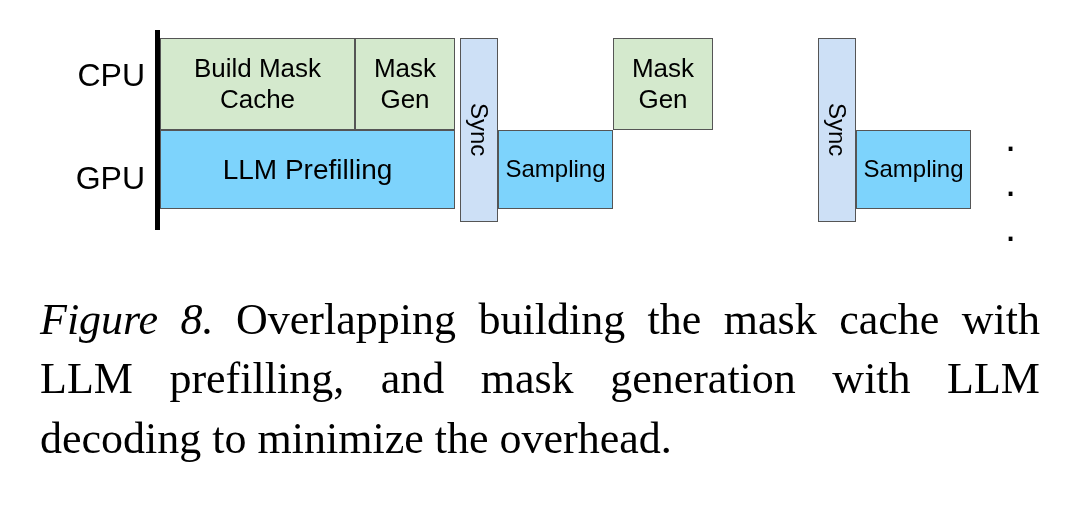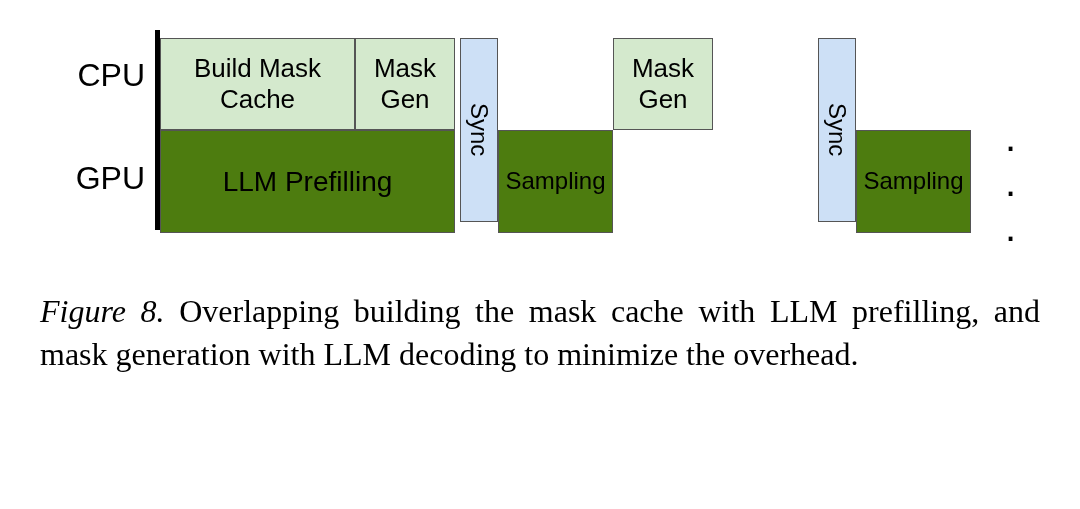--- a/index.html
+++ b/index.html
@@ -56,23 +56,23 @@
       text-align: center;
       line-height: 1.2;
     }
     .cpu-block {
       background: #d4e9cd;
       top: 8px;
       height: 92px;
       font-size: 26px;
     }
     .gpu-block {
-      background: #4d7c0f;
+      background: #7dd3fc;
       top: 100px;
-      height: 103px;
+      height: 79px;
       font-size: 28px;
     }
     .sync-block {
       background: #cde0f6;
       top: 8px;
       height: 184px;
       width: 38px;
       font-size: 24px;
       writing-mode: vertical-rl;
       text-orientation: mixed;
@@ -80,21 +80,21 @@
     .ellipsis {
       position: absolute;
       font-size: 40px;
       font-family: Arial, sans-serif;
       letter-spacing: 6px;
       top: 85px;
       left: 850px;
     }
     .caption {
       margin-top: 50px;
-      font-size: 32px;
+      font-size: 44px;
       line-height: 1.35;
       text-align: justify;
       font-family: Georgia, 'Times New Roman', serif;
     }
     .fig-label {
       font-style: italic;
     }
   </style>
 </head>
 <body>

